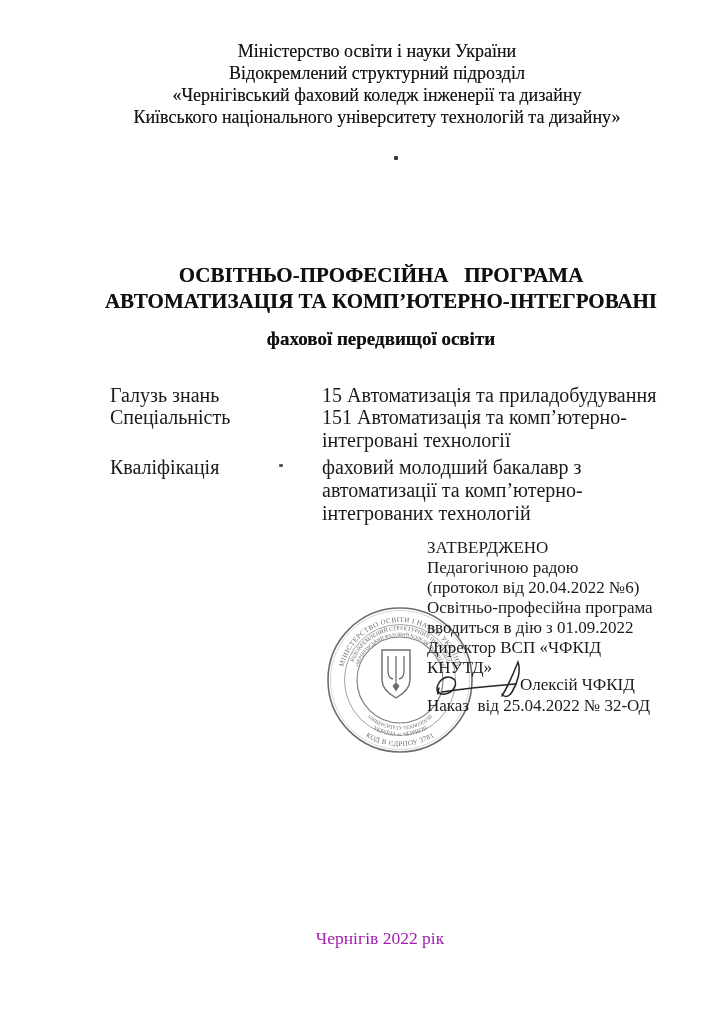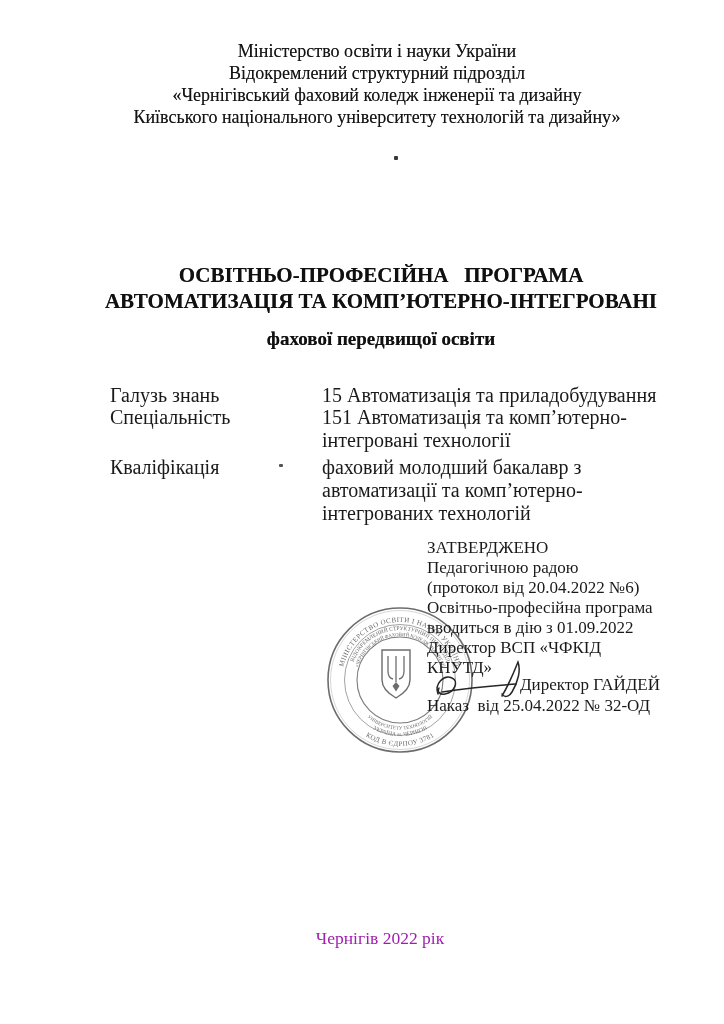--- a/index.html
+++ b/index.html
@@ -80,21 +80,21 @@
 
   <section class="approval">
     <div class="appr-line">ЗАТВЕРДЖЕНО</div>
     <div class="appr-line">Педагогічною радою</div>
     <div class="appr-line">(протокол від 20.04.2022 №6)</div>
     <div class="appr-line">Освітньо-професійна програма</div>
     <div class="appr-line">вводиться в дію з 01.09.2022</div>
     <div class="appr-line">Директор ВСП «ЧФКІД</div>
     <div class="appr-line">КНУТД»</div>
   </section>
-  <div class="appr-name">Директор ГАЙДЕЙ</div>
+  <div class="appr-name">Олексій ЧФКІД</div>
   <div class="appr-order">Наказ  від 25.04.2022 № 32-ОД</div>
 
   <svg class="stamp" width="156" height="156" viewBox="0 0 156 156">
     <g fill="none" stroke="#4d4d4d">
       <circle cx="78" cy="78" r="72" stroke-width="1.6"></circle>
       <circle cx="78" cy="78" r="69.5" stroke-width="0.5" opacity="0.55"></circle>
       <circle cx="78" cy="78" r="55.5" stroke-width="0.8" opacity="0.8"></circle>
       <circle cx="78" cy="78" r="43" stroke-width="1.1" opacity="0.9"></circle>
     </g>
     <defs>

